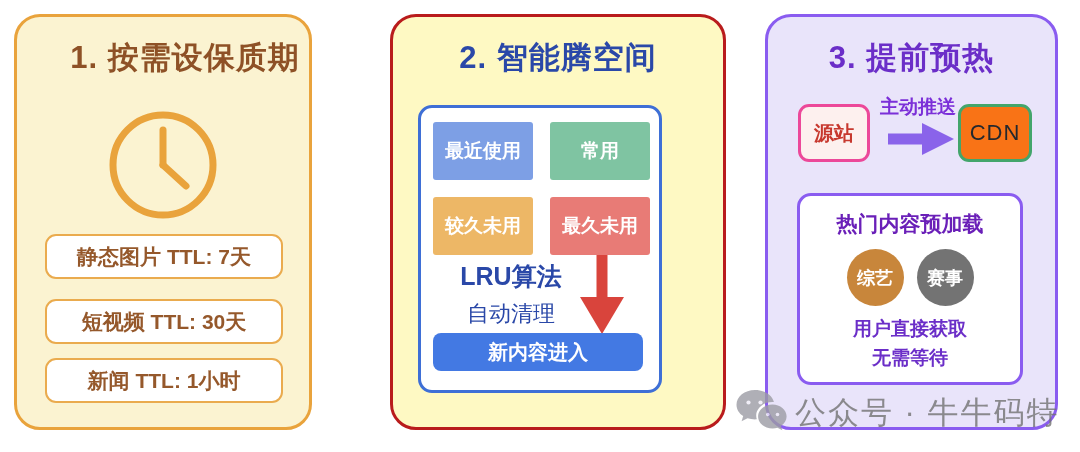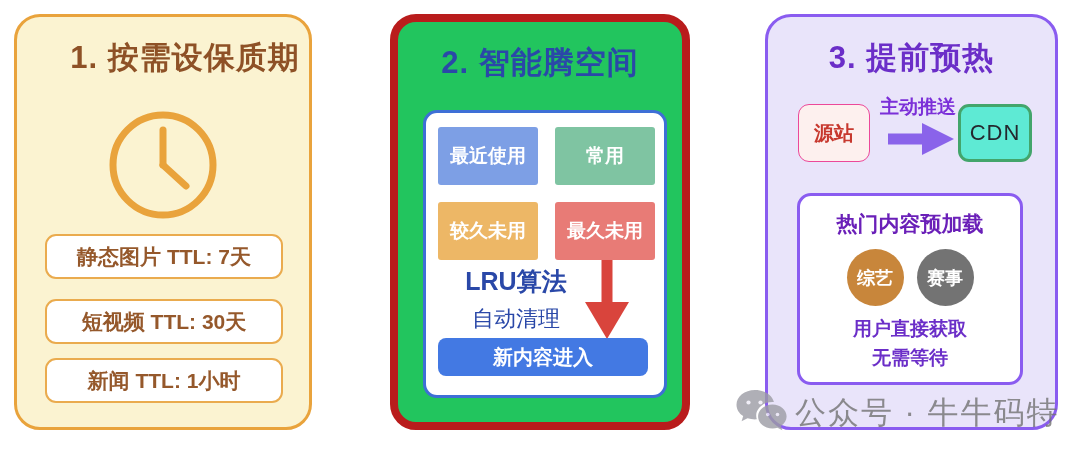--- a/index.html
+++ b/index.html
@@ -5,21 +5,21 @@
   * { margin: 0; padding: 0; box-sizing: border-box; }
   html, body { background: #ffffff; }
   body {
     font-family: "Liberation Sans", "DejaVu Sans", sans-serif;
     width: 1080px; height: 452px; position: relative; overflow: hidden;
   }
   .canvas { position: absolute; inset: 0; width: 1080px; height: 452px; }
 
   .panel { position: absolute; top: 14px; height: 416px; border-radius: 26px; }
   .panel-1 { left: 14px;  width: 298px; background: #FBF3D1; border: 3px solid #E9A33C; }
-  .panel-2 { left: 390px; width: 300px; background: #22c55e; border: 8px solid #b91c1c; }
+  .panel-2 { left: 390px; width: 336px; background: #fef9c3; border: 3px solid #b91c1c; }
   .panel-3 { left: 765px; width: 293px; background: #E9E4FA; border: 3px solid #8A5CF0; }
 
   .panel-title {
     position: absolute; top: 20px; left: 0; width: 100%;
     text-align: center; font-size: 31px; font-weight: 800; letter-spacing: 1px;
   }
   .panel-1 .panel-title { color: #8E5126; padding-left: 44px; }
   .panel-2 .panel-title { color: #2A48A8; }
   .panel-3 .panel-title { color: #6B2EC8; }
 
@@ -53,32 +53,32 @@
   .evict-arrow { position: absolute; left: 153px; top: 147px; width: 56px; height: 80px; }
   .new-bar {
     position: absolute; left: 12px; top: 225px; width: 210px; height: 38px;
     border-radius: 8px; display: flex; align-items: center; justify-content: center;
     color: #ffffff; font-size: 20px; font-weight: 600;
   }
 
   
   .origin-box {
     position: absolute; left: 30px; top: 87px; width: 72px; height: 58px;
-    background: #FDF0EE; border: 1px solid #ec4899; border-radius: 11px;
+    background: #FDF0EE; border: 3px solid #ec4899; border-radius: 11px;
     display: flex; align-items: center; justify-content: center;
     font-size: 20px; font-weight: 600; color: #C7382E;
   }
   .push-label {
     position: absolute; left: 93px; top: 77px; width: 114px; text-align: center;
     font-size: 19px; font-weight: 700; color: #7B2FD8;
   }
   .push-arrow { position: absolute; left: 120px; top: 106px; width: 66px; height: 32px; }
   .cdn-box {
     position: absolute; left: 190px; top: 87px; width: 74px; height: 58px;
-    background: #5eead4; border: 3px solid #43A56B; border-radius: 11px;
+    background: #f97316; border: 3px solid #43A56B; border-radius: 11px;
     display: flex; align-items: center; justify-content: center;
     font-size: 22px; font-weight: 500; color: #24282E; letter-spacing: 1px;
   }
   .preload-box {
     position: absolute; left: 29px; top: 176px; width: 226px; height: 192px;
     background: #ffffff; border: 3px solid #8A5CF0; border-radius: 14px;
   }
   .preload-title { margin-top: 14px; text-align: center; font-size: 21px; font-weight: 800; color: #6A1FB8; }
   .circle-row { display: flex; justify-content: center; gap: 13px; margin-top: 11px; }
   .content-circle {

